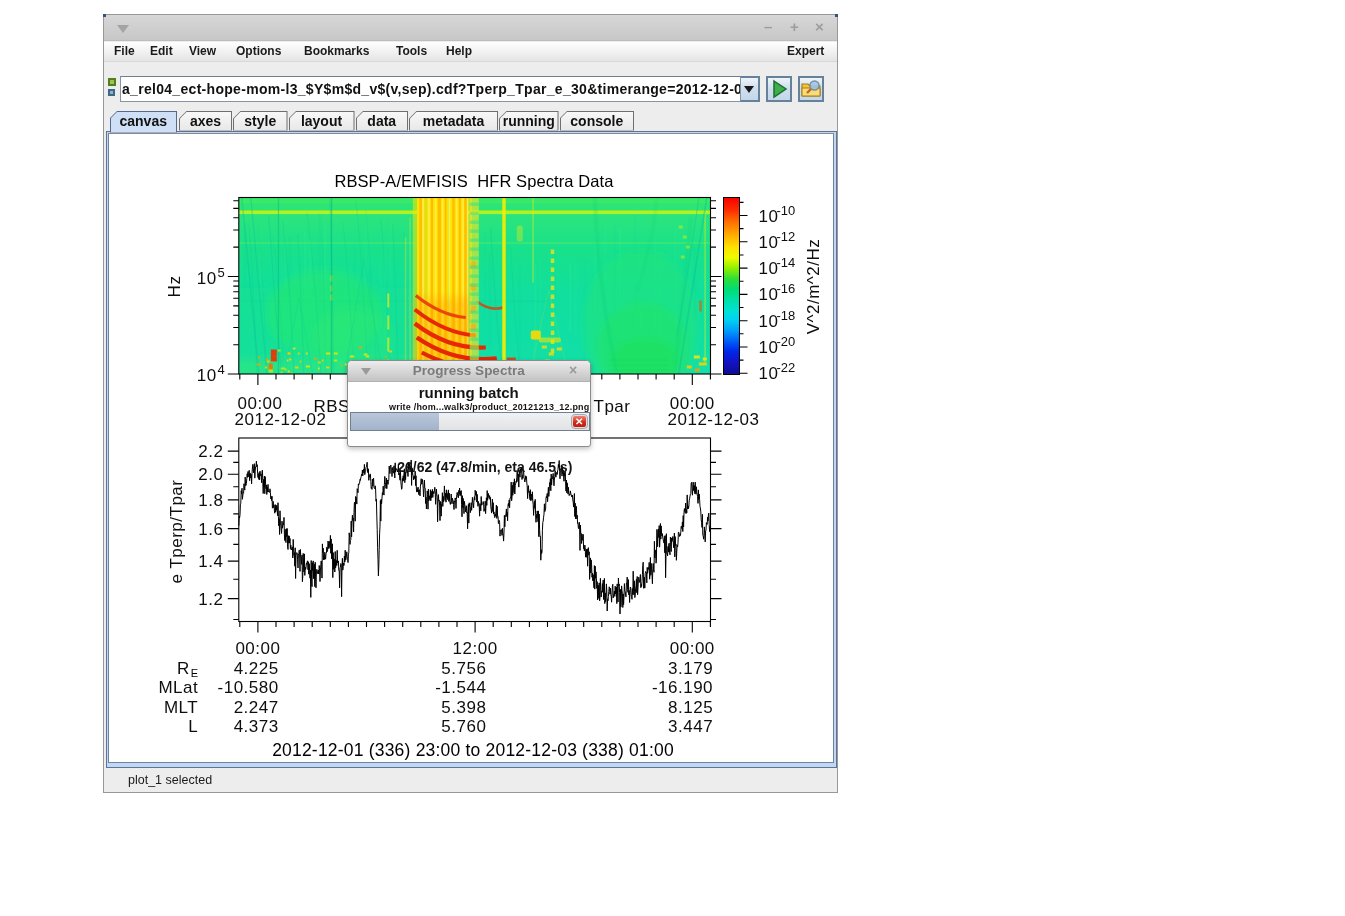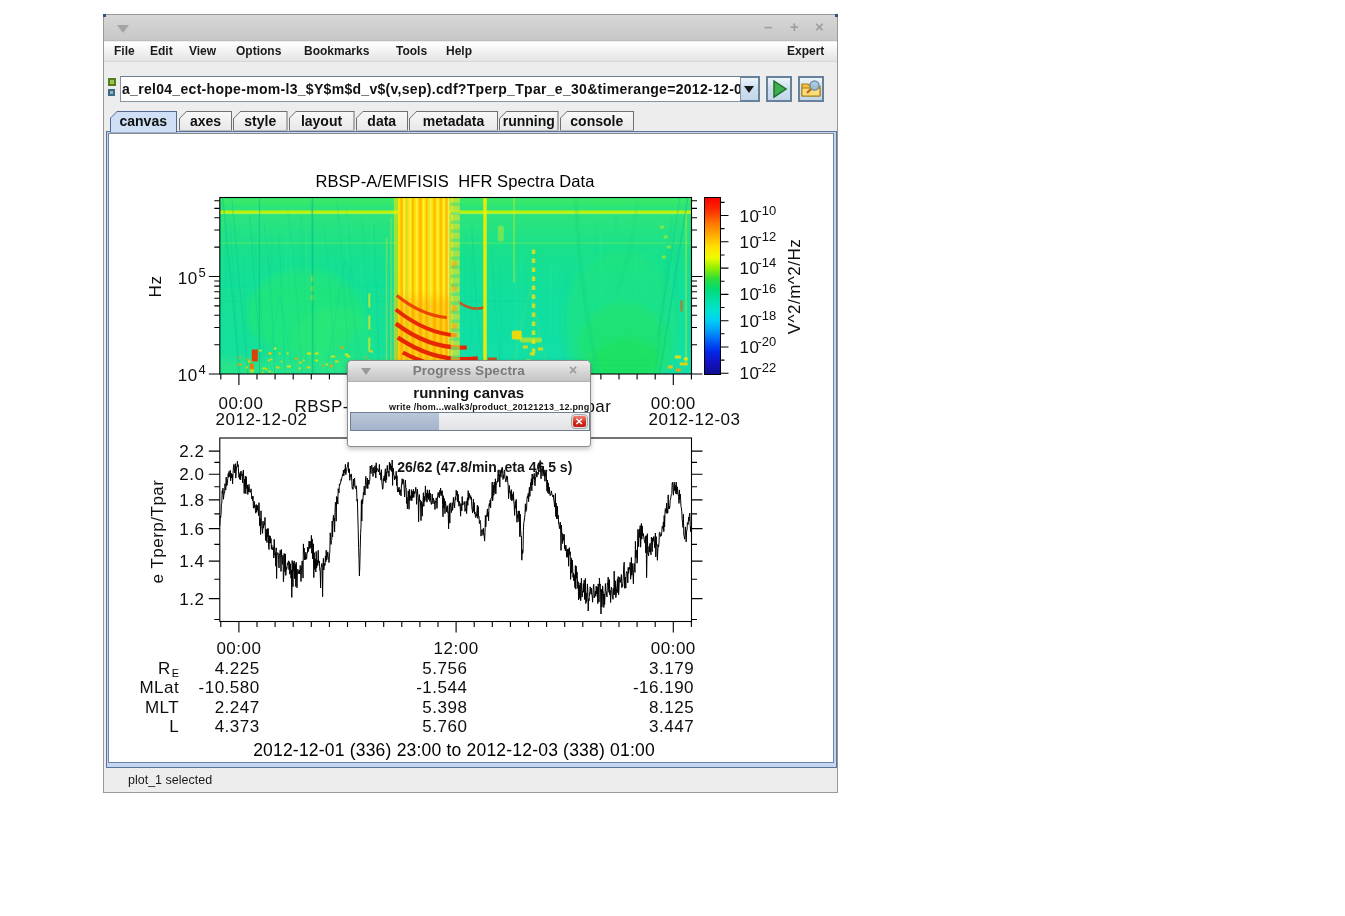--- a/index.html
+++ b/index.html
@@ -18,21 +18,21 @@
 #bdrop i { position:absolute; left:3px; top:8px; width:0; height:0; border-left:5.5px solid transparent; border-right:5.5px solid transparent; border-top:7px solid #1a1a1a; }
 #bplay { left:662px; width:26px; }
 #bfold { left:694px; width:26px; }
 #tabs { position:absolute; left:0; top:95.5px; width:100%; height:20px;padding-left:20px; }
 .tab { position:absolute; top:0; height:20px; background:#6f6f6f; clip-path:polygon(0 8px,8px 0,100% 0,100% 100%,0 100%); font-weight:bold; font-size:14px; color:#111; text-align:center; line-height:20px; }
 .tab::before { content:""; position:absolute; left:1px; right:1px; top:1px; bottom:0; background:linear-gradient(#f8f8f8,#e7e7e7); clip-path:polygon(0 7px,7px 0,100% 0,100% 100%,0 100%); }
 .tab span { position:relative; z-index:1; }
 .tab.sel { background:#54698f; height:22px; z-index:3; }
 .tab.sel::before { background:#cfdff5; }
 #pane { position:absolute; left:1.5px; top:115.5px; width:731.5px; height:637.5px; background:#c3d7f2; border:1px solid #5b7396; }
-#cv { position:absolute; left:1px; top:1px; width:726.5px; height:630.5px; background:#ffffff; border:1px solid #6d83a3; border-top-color:#8a8a8a; }
+#cv { position:absolute; left:1px; top:1px; width:726.5px; height:630.5px; background:#ffffff; border:1px solid #6d83a3; border-top-color:#8a8a8a;padding-left:19px; }
 #sb { position:absolute; left:0; bottom:0; width:100%; height:24px; background:#ededed; font-size:12.5px; color:#1a1a1a; }
 #sb span { position:absolute; left:24px; top:5px; }
 #dlg { position:absolute; left:243px; top:345px; width:243.5px; height:87px; background:#ffffff; border:1px solid #8c8c8c; border-radius:5px 5px 3px 3px; box-shadow:0 2px 5px rgba(0,0,0,0.25); z-index:5; }
 #dlg .dt { position:absolute; left:0; top:0; width:100%; height:21px; background:linear-gradient(#ececec,#c3c3c3); border-bottom:1px solid #b2b2b2; border-radius:4px 4px 0 0; }
 #dlg .dt .t { position:absolute; left:0; width:100%; top:2px; text-align:center; font-weight:bold; font-size:13.5px; color:#7b7b7b; }
 #dlg .dt .tri { position:absolute; left:13px; top:7px; width:0; height:0; border-left:5px solid transparent; border-right:5px solid transparent; border-top:7px solid #9a9a9a; }
 #dlg .dt .x { position:absolute; left:221px; top:1px; font-weight:bold; font-size:14px; color:#9a9a9a; }
 #dlg .rb { position:absolute; left:0; width:100%; top:23px; text-align:center; font-weight:bold; font-size:15px; color:#141414; }
 #dlg .wr { position:absolute; left:0; width:100%; top:41px; text-align:right; font-weight:bold; font-size:9px; color:#141414; letter-spacing:0.2px; }
 #dlg .pbar { position:absolute; left:2px; top:51px; width:239.5px; height:18.5px; background:linear-gradient(#f0f1f3,#e2e3e5); border:1px solid #6f7f90; }
@@ -450,21 +450,21 @@
 <text x="345" y="622" text-anchor="middle" style="font-size:17.5px; letter-spacing:0.2px;">2012-12-01 (336) 23:00 to 2012-12-03 (338) 01:00</text>
 </svg>
 </div>
     </div>
   <div id="dlg">
     <div class="dt">
         <i class="tri"></i>
         <span class="t">Progress Spectra</span>
         <span class="x">×</span>
       </div>
-    <div class="rb">running canvas</div>
+    <div class="rb">running batch</div>
     <div class="wr">write /hom...walk3/product_20121213_12.png</div>
     <div class="pbar">
         <div class="pfill"></div>
         <div class="pbtn">✕</div>
       </div>
     <div class="eta">26/62 (47.8/min, eta 46.5 s)</div>
   </div>
   <div id="sb">
       <span>plot_1 selected</span>
     </div>

